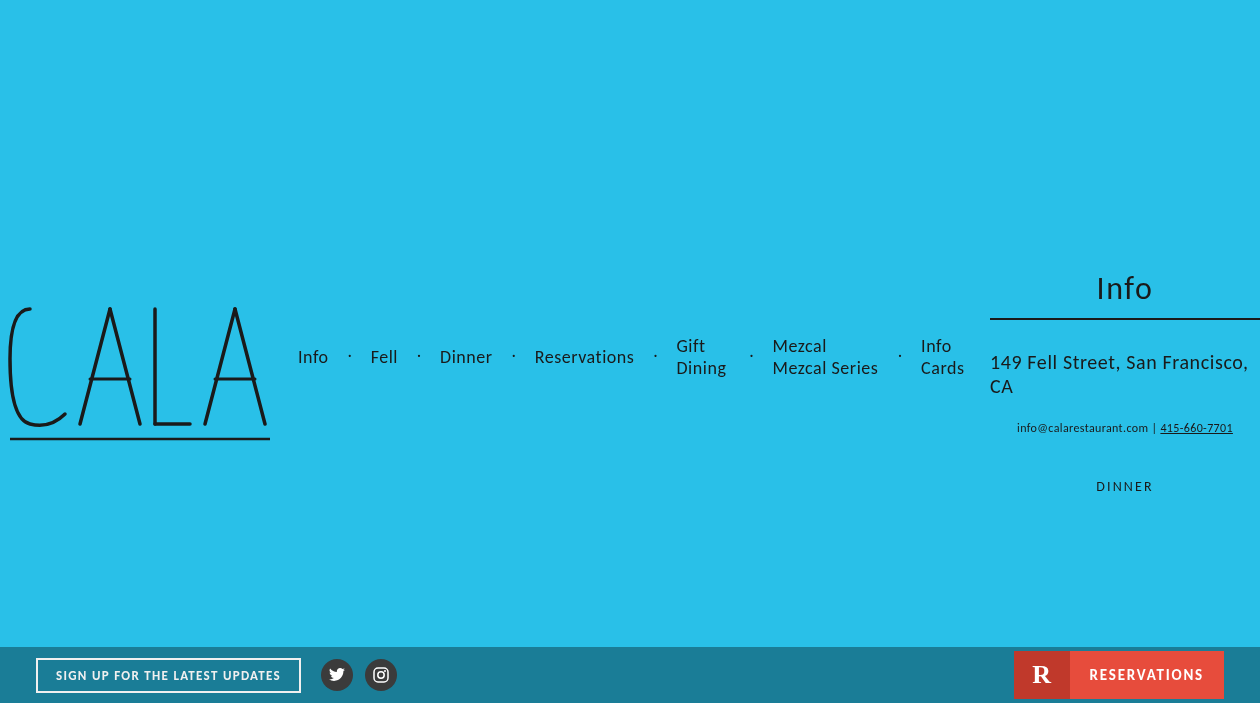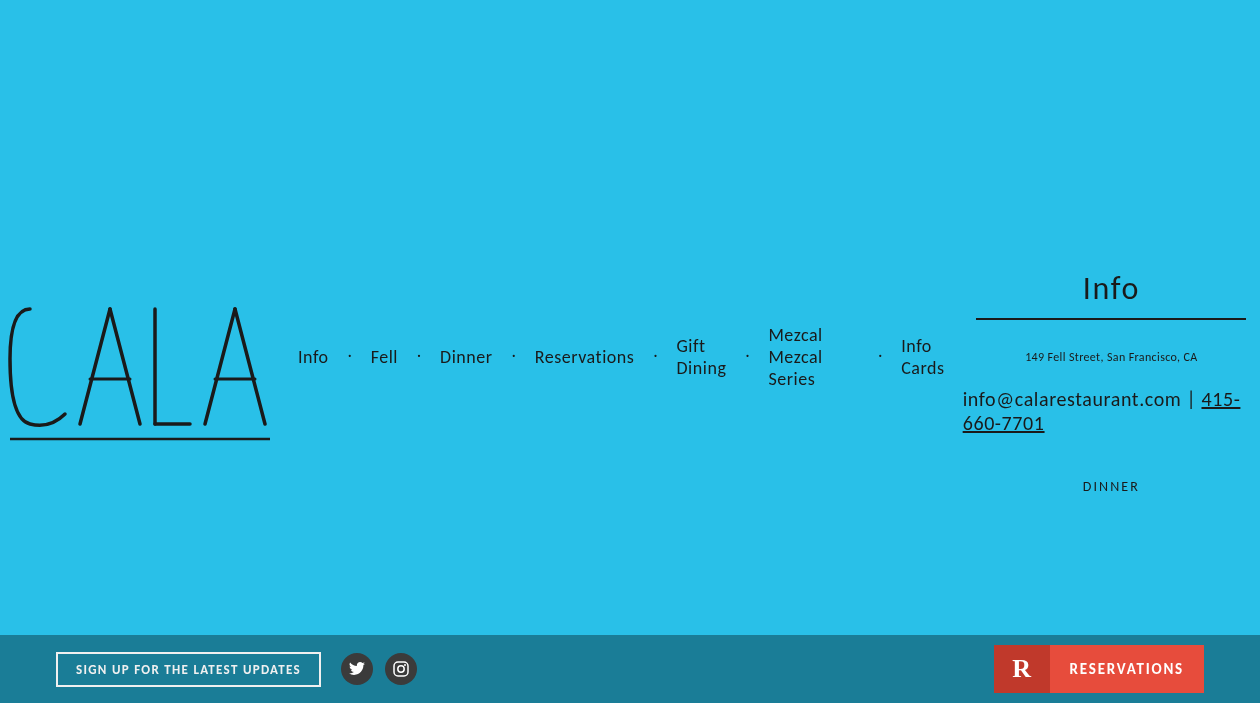--- a/index.html
+++ b/index.html
@@ -79,29 +79,29 @@
     }
 
     .info-divider {
       width: 270px;
       height: 2px;
       background-color: #1a1a1a;
       margin-bottom: 30px;
     }
 
     .info-address {
-      font-size: 12px;
+      font-size: 20px;
       color: #1a1a1a;
       font-family: 'Gill Sans', 'Gill Sans MT', Calibri, sans-serif;
       margin-bottom: 23px;
       letter-spacing: 0.03em;
     }
 
     .info-contact {
-      font-size: 20px;
+      font-size: 12px;
       color: #1a1a1a;
       font-family: 'Gill Sans', 'Gill Sans MT', Calibri, sans-serif;
       letter-spacing: 0.03em;
     }
 
     .info-contact a {
       color: #1a1a1a;
       text-decoration: underline;
     }
 
@@ -112,26 +112,26 @@
       letter-spacing: 0.15em;
       margin-top: 43px;
     }
 
     
     .footer-bar {
       position: absolute;
       bottom: 0;
       left: 0;
       width: 100%;
-      height: 68px;
+      height: 56px;
       background-color: rgba(0, 0, 0, 0.35);
       display: flex;
       align-items: center;
       justify-content: space-between;
-      padding: 0 56px;
+      padding: 0 36px;
       margin-top: 21px;
     }
 
     .footer-left {
       display: flex;
       align-items: center;
       gap: 20px;
     }
 
     .signup-btn {

